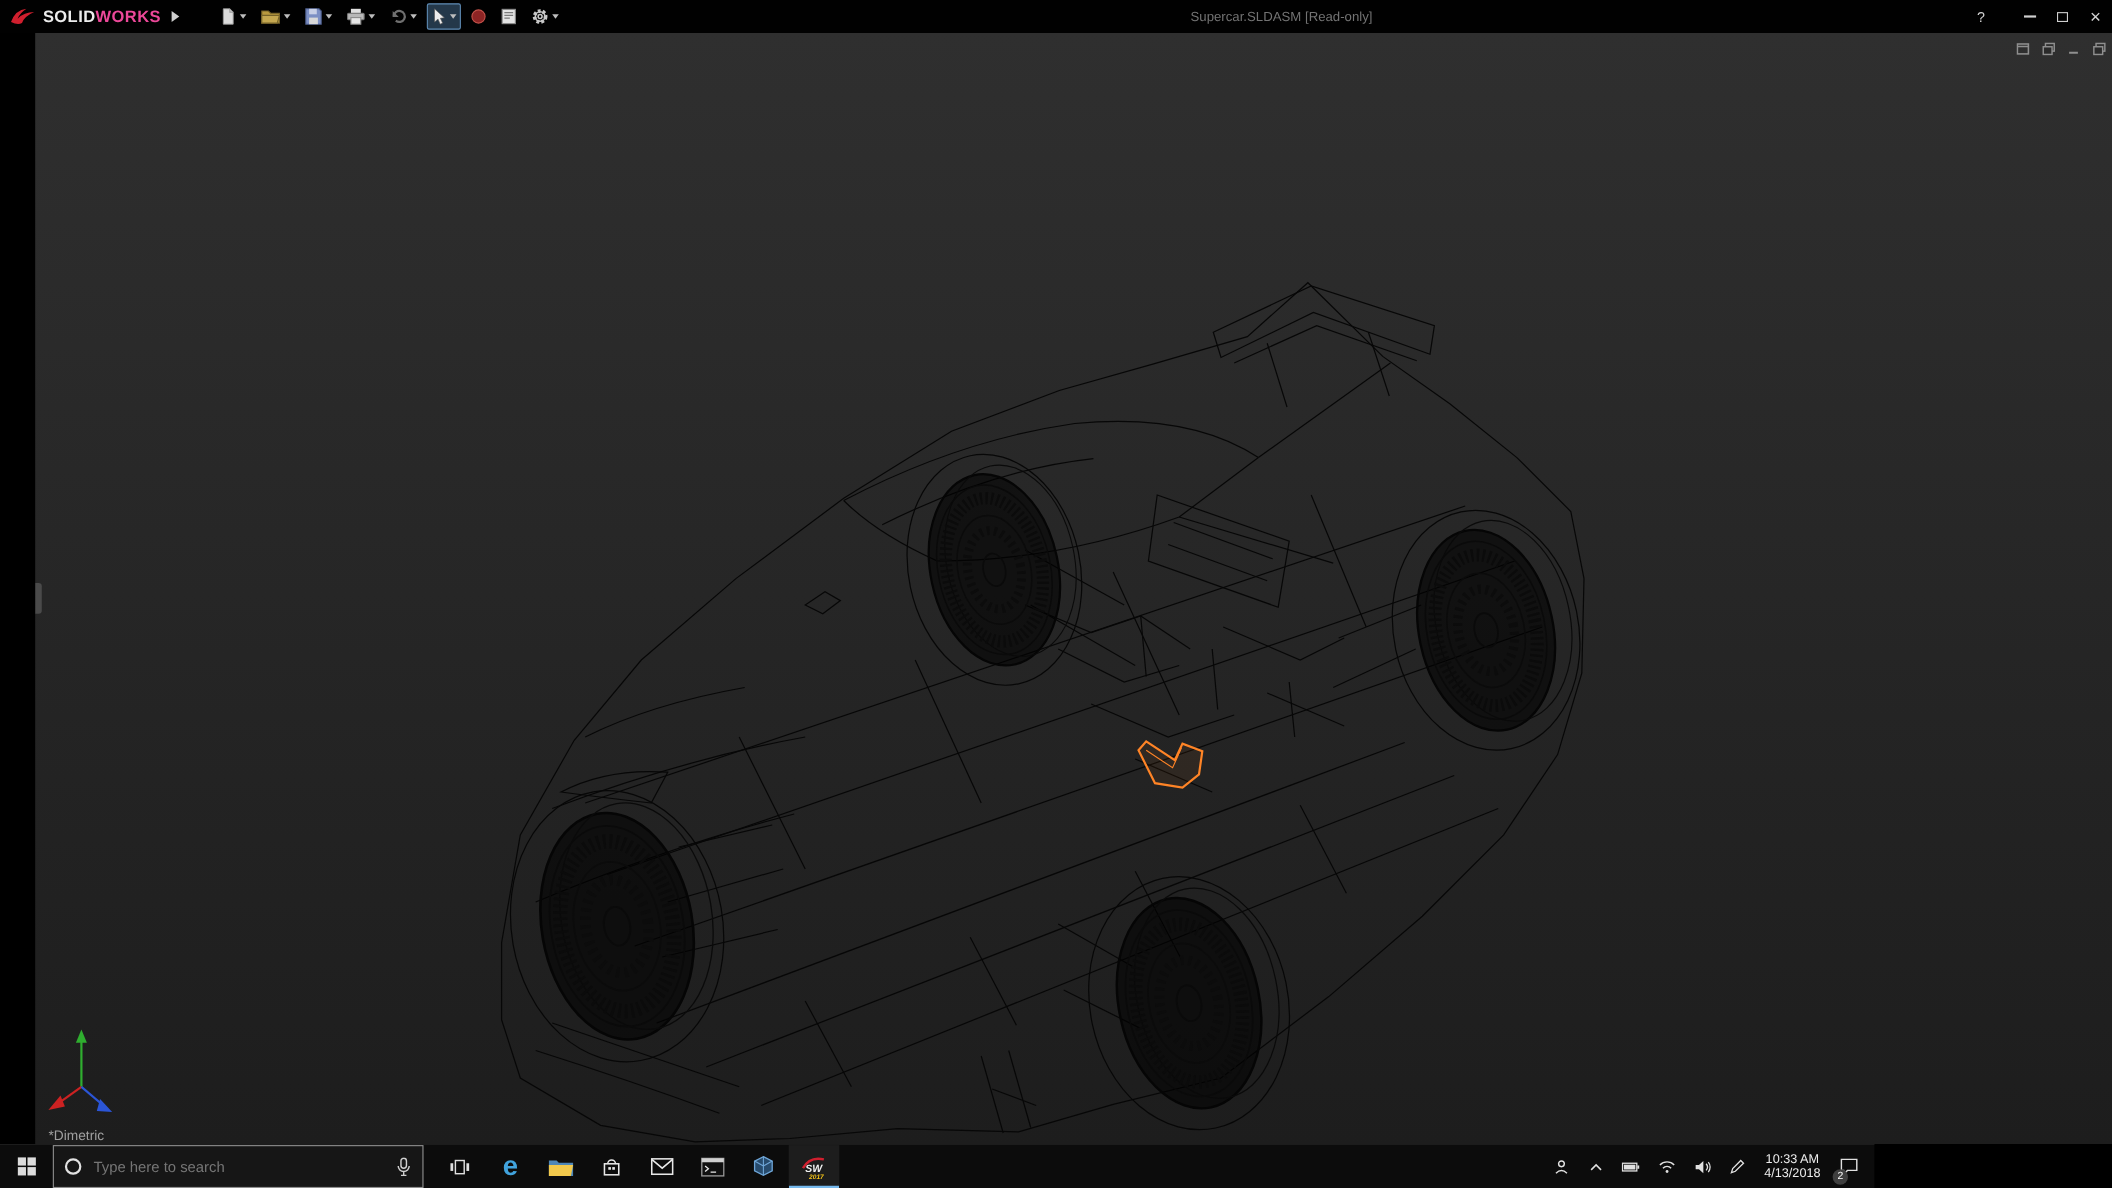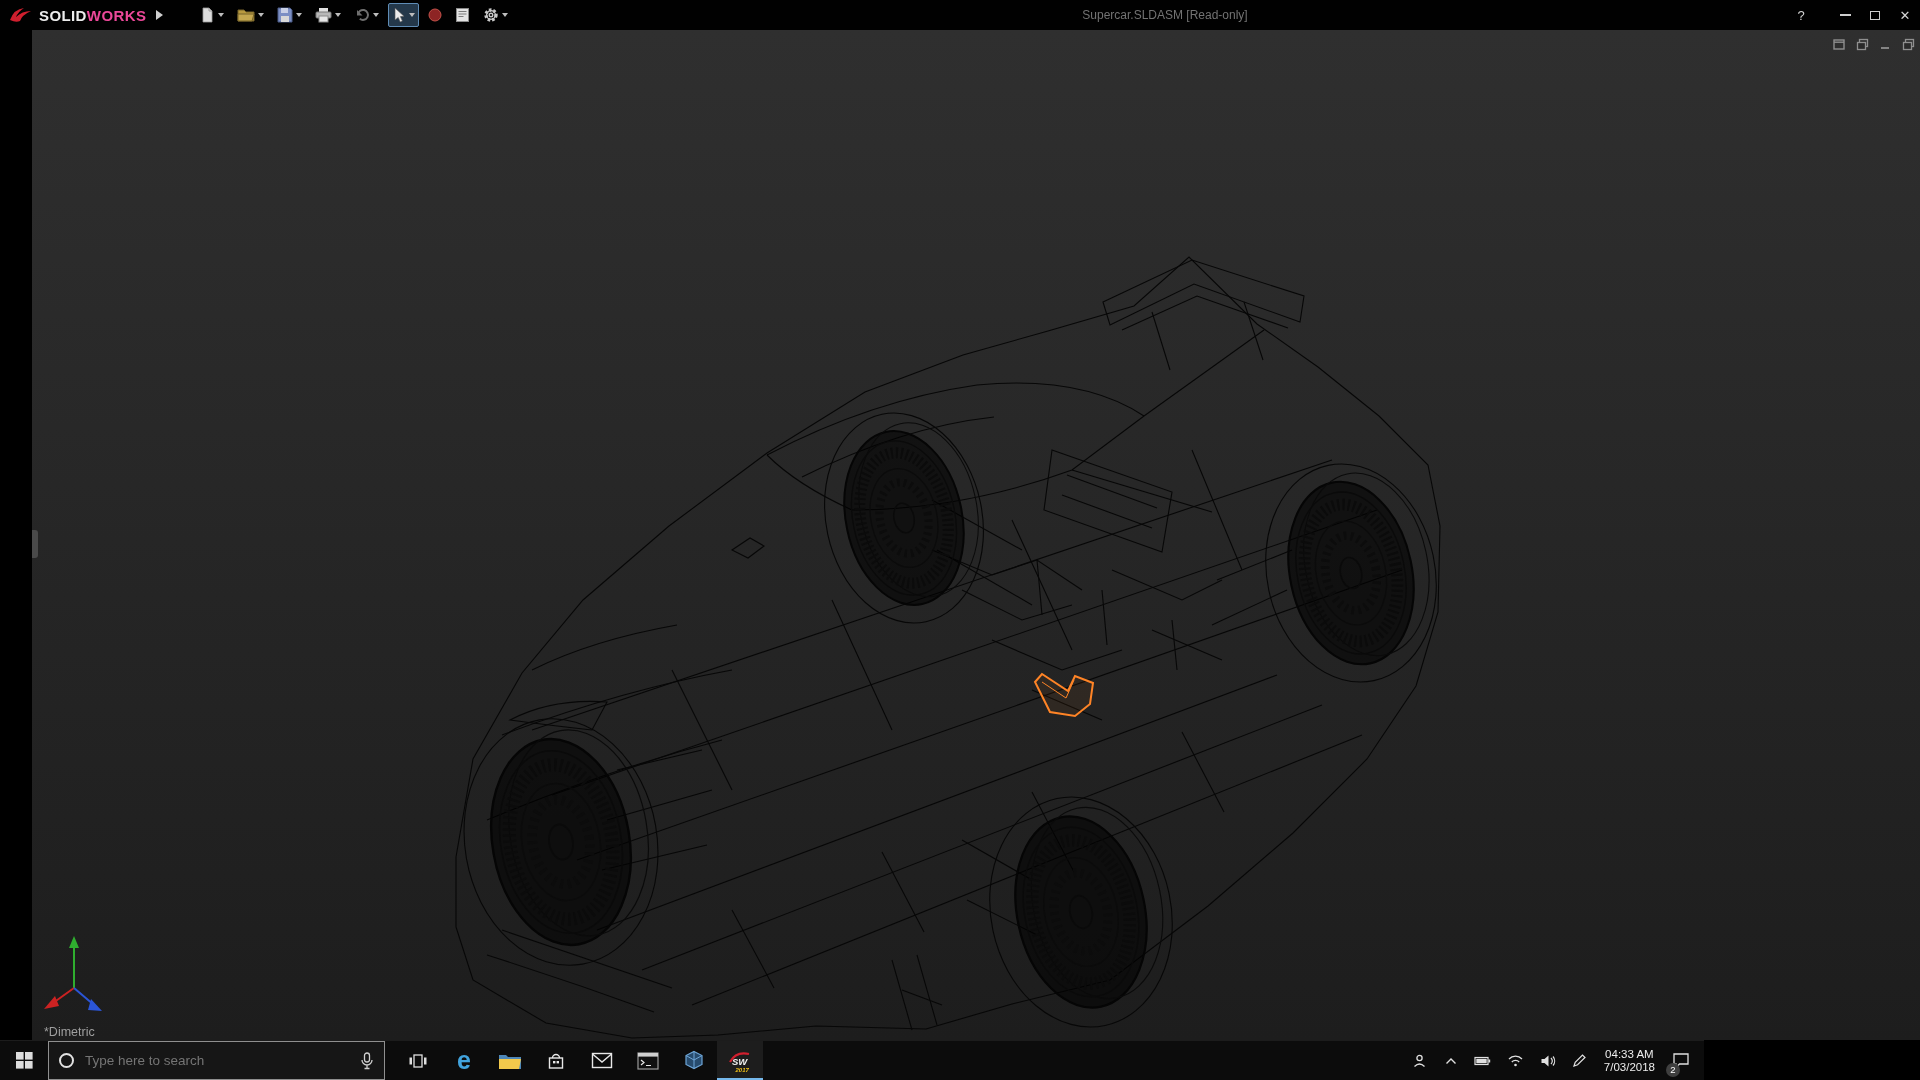--- a/index.html
+++ b/index.html
@@ -381,22 +381,22 @@
           <path d="M11 4 a4.5 4.5 0 0 1 0 6 M13 2.5 a7 7 0 0 1 0 9" fill="none" stroke="#e0e0e0" stroke-width="1.2"></path>
         </svg>
     </div>
     <div class="tray-btn">
       <svg width="15" height="15" viewBox="0 0 15 15">
           <path d="M2 13 l1.2 -3.6 L10.5 2 l2.5 2.5 -7.4 7.3 z" fill="none" stroke="#e0e0e0" stroke-width="1.2"></path>
         </svg>
     </div>
     <div class="tray-btn clock">
       <div>
-          <div>04:33 AM</div>
-          <div>7/03/2018</div>
+          <div>10:33 AM</div>
+          <div>4/13/2018</div>
         </div>
     </div>
     <div class="tray-btn" style="padding-right:14px;">
       <svg width="18" height="17" viewBox="0 0 18 17">
           <path d="M2 2 h14 v10 h-8.5 L4 15.5 V12 H2 z" fill="none" stroke="#e0e0e0" stroke-width="1.3"></path>
         </svg>
       <span class="notif-badge">2</span>
     </div>
   </div>
 </div>

